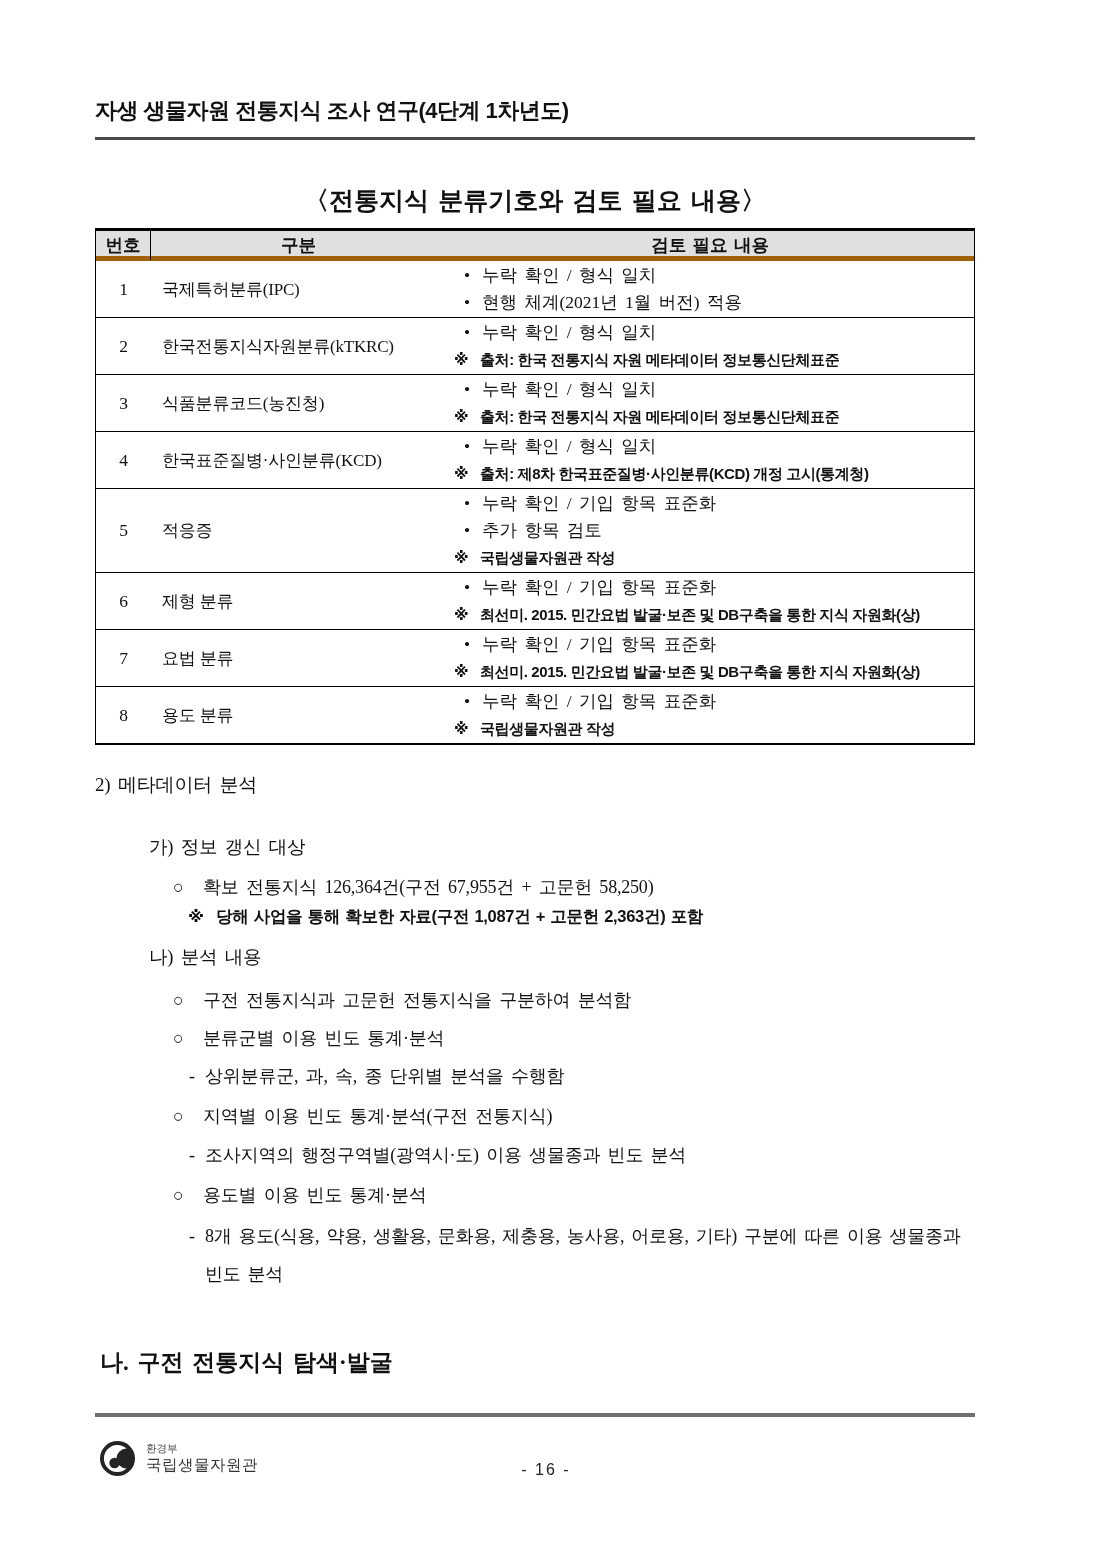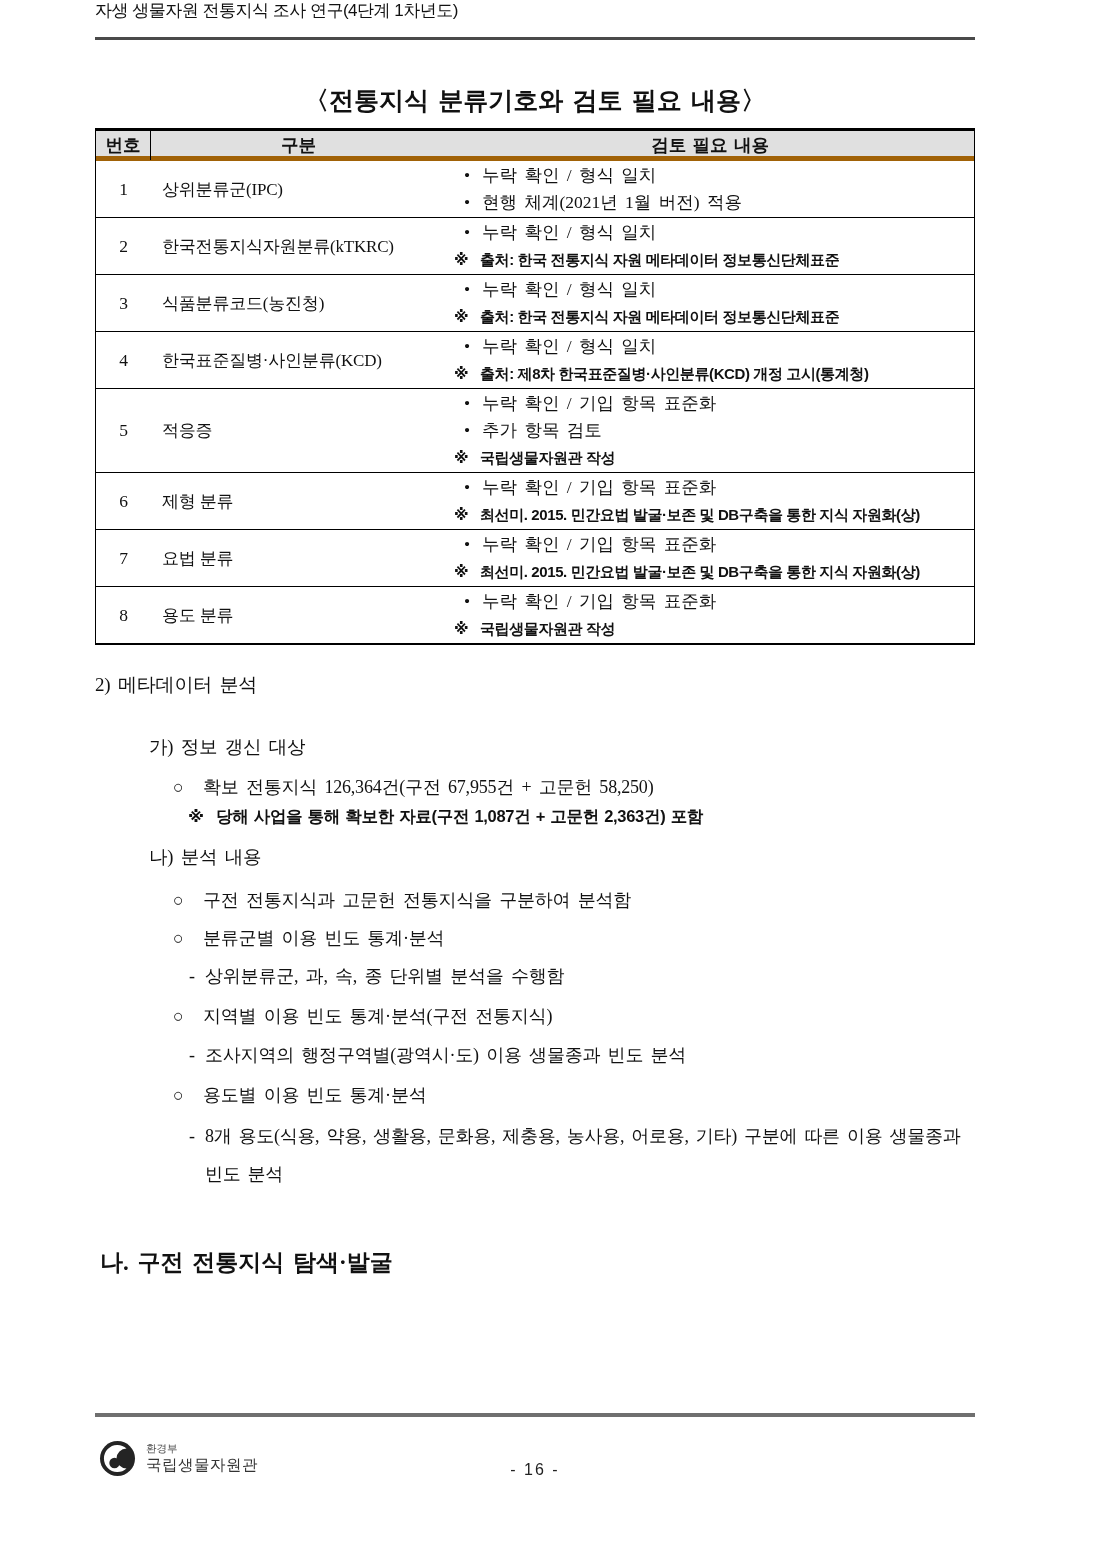--- a/index.html
+++ b/index.html
@@ -8,23 +8,24 @@
     width: 1100px; height: 1554px;
     font-family: "Liberation Serif", "DejaVu Serif", serif;
     color: #111;
     overflow: hidden;
     position: relative;
   }
   .content { margin-left: 95px; width: 880px; }
 
   
   .header-title {
-    font-family: "Liberation Sans", "DejaVu Sans", sans-serif;
-    font-weight: normal;
-    font-size: 17px;
+    padding-top: 100px;
+    font-family: "Liberation Sans", "DejaVu Sans", sans-serif;
+    font-weight: bold;
+    font-size: 22px;
     line-height: 22px;
     letter-spacing: -0.5px;
   }
   .header-rule { margin-top: 15px; border-top: 3px solid #4a4a4a; height: 0; }
 
   
   .table-title {
     margin-top: 50px;
     text-align: center;
     font-size: 25px;
@@ -113,21 +114,21 @@
     height: 4px; background: #6f6f6f;
   }
   .footer-logo { position: absolute; left: 99px; top: 1440px; display: flex; }
   .footer-org {
     margin-left: 10px; padding-top: 2px;
     font-family: "Liberation Sans", "DejaVu Sans", sans-serif;
   }
   .org-small { font-size: 10.5px; color: #4a4a4a; line-height: 13px; }
   .org-large { font-size: 15.5px; color: #333; line-height: 19px; letter-spacing: 0.5px; }
   .page-number {
-    position: absolute; left: 95px; width: 880px; top: 1461px;
+    position: absolute; left: 106px; width: 880px; top: 1461px;
     text-align: center;
     font-family: "Liberation Sans", "DejaVu Sans", sans-serif;
     font-size: 16px; color: #222; letter-spacing: 2px;
   }
 </style>
 </head>
 <body>
 
 <div class="content">
   <div class="header-title">자생 생물자원 전통지식 조사 연구(4단계 1차년도)</div>
@@ -137,21 +138,21 @@
 
   <div class="tbl">
     <div class="thead">
       <div class="th th-no">번호</div>
       <div class="th th-cat">구분</div>
       <div class="th th-rev">검토 필요 내용</div>
     </div>
 
     <div class="trow">
       <div class="td td-no">1</div>
-      <div class="td td-cat">상위분류군(IPC)</div>
+      <div class="td td-cat">국제특허분류(IPC)</div>
       <div class="td td-rev">
         <div class="line"><span class="mk">•</span><span class="tx">누락 확인 / 형식 일치</span></div>
         <div class="line"><span class="mk">•</span><span class="tx">현행 체계(2021년 1월 버전) 적용</span></div>
       </div>
     </div>
 
     <div class="trow">
       <div class="td td-no">2</div>
       <div class="td td-cat">한국전통지식자원분류(kTKRC)</div>
       <div class="td td-rev">

